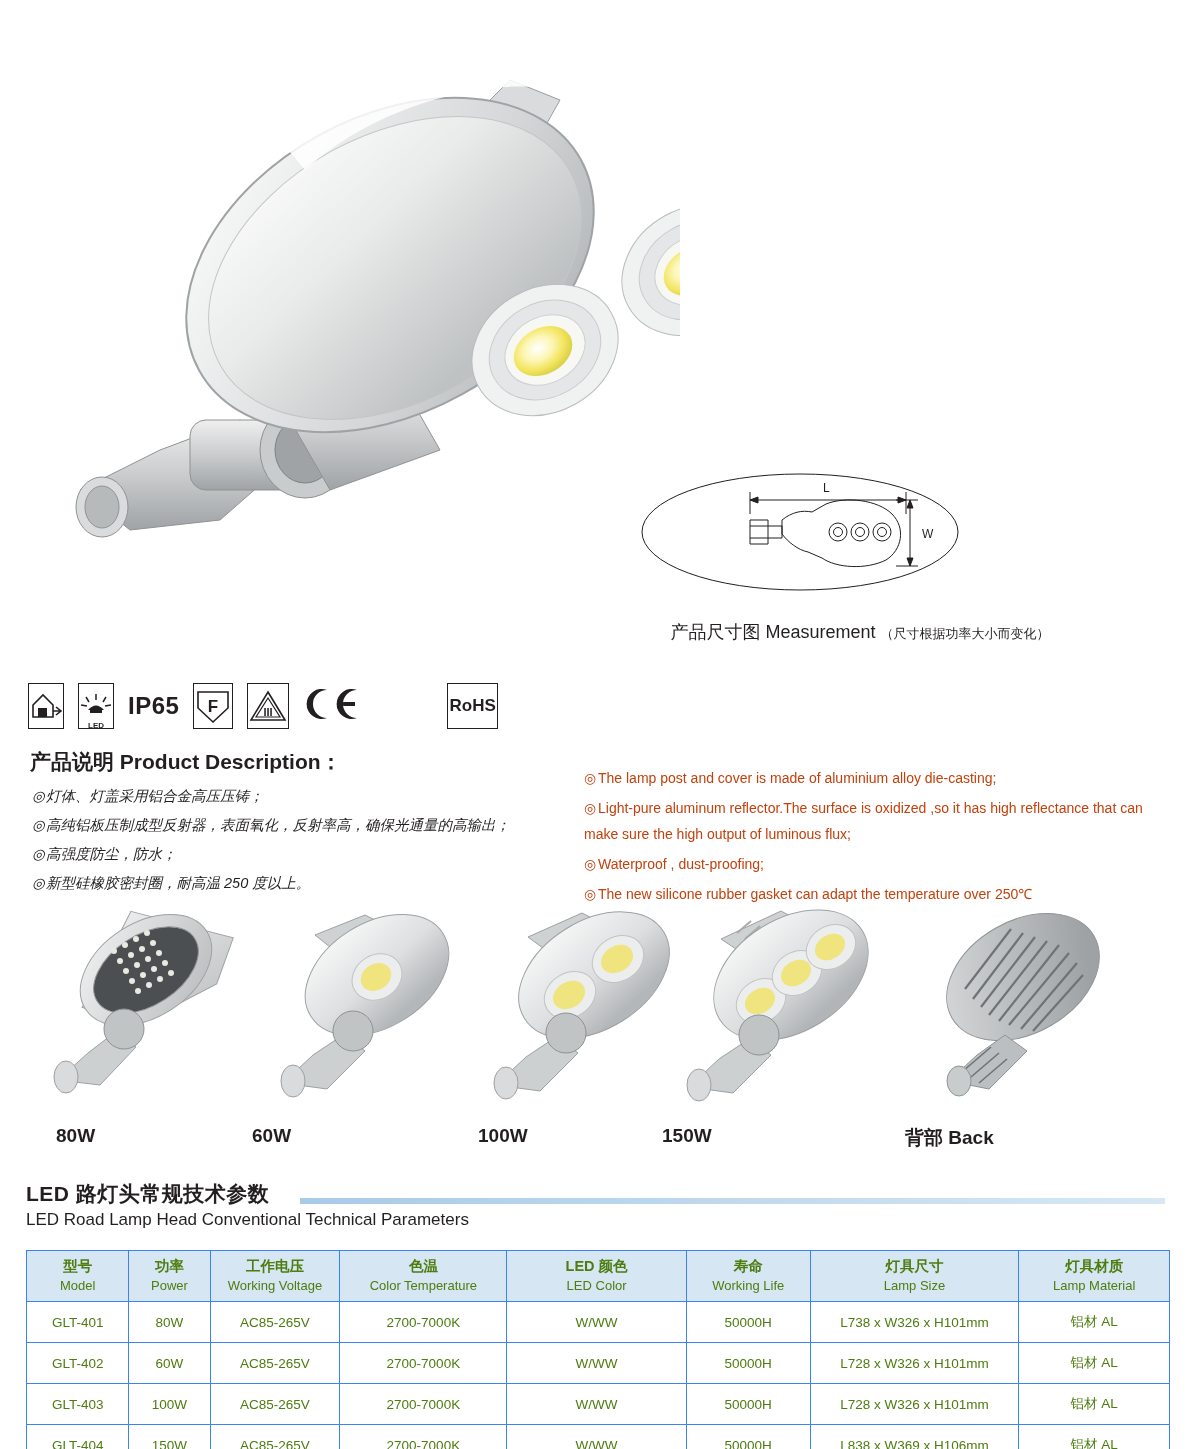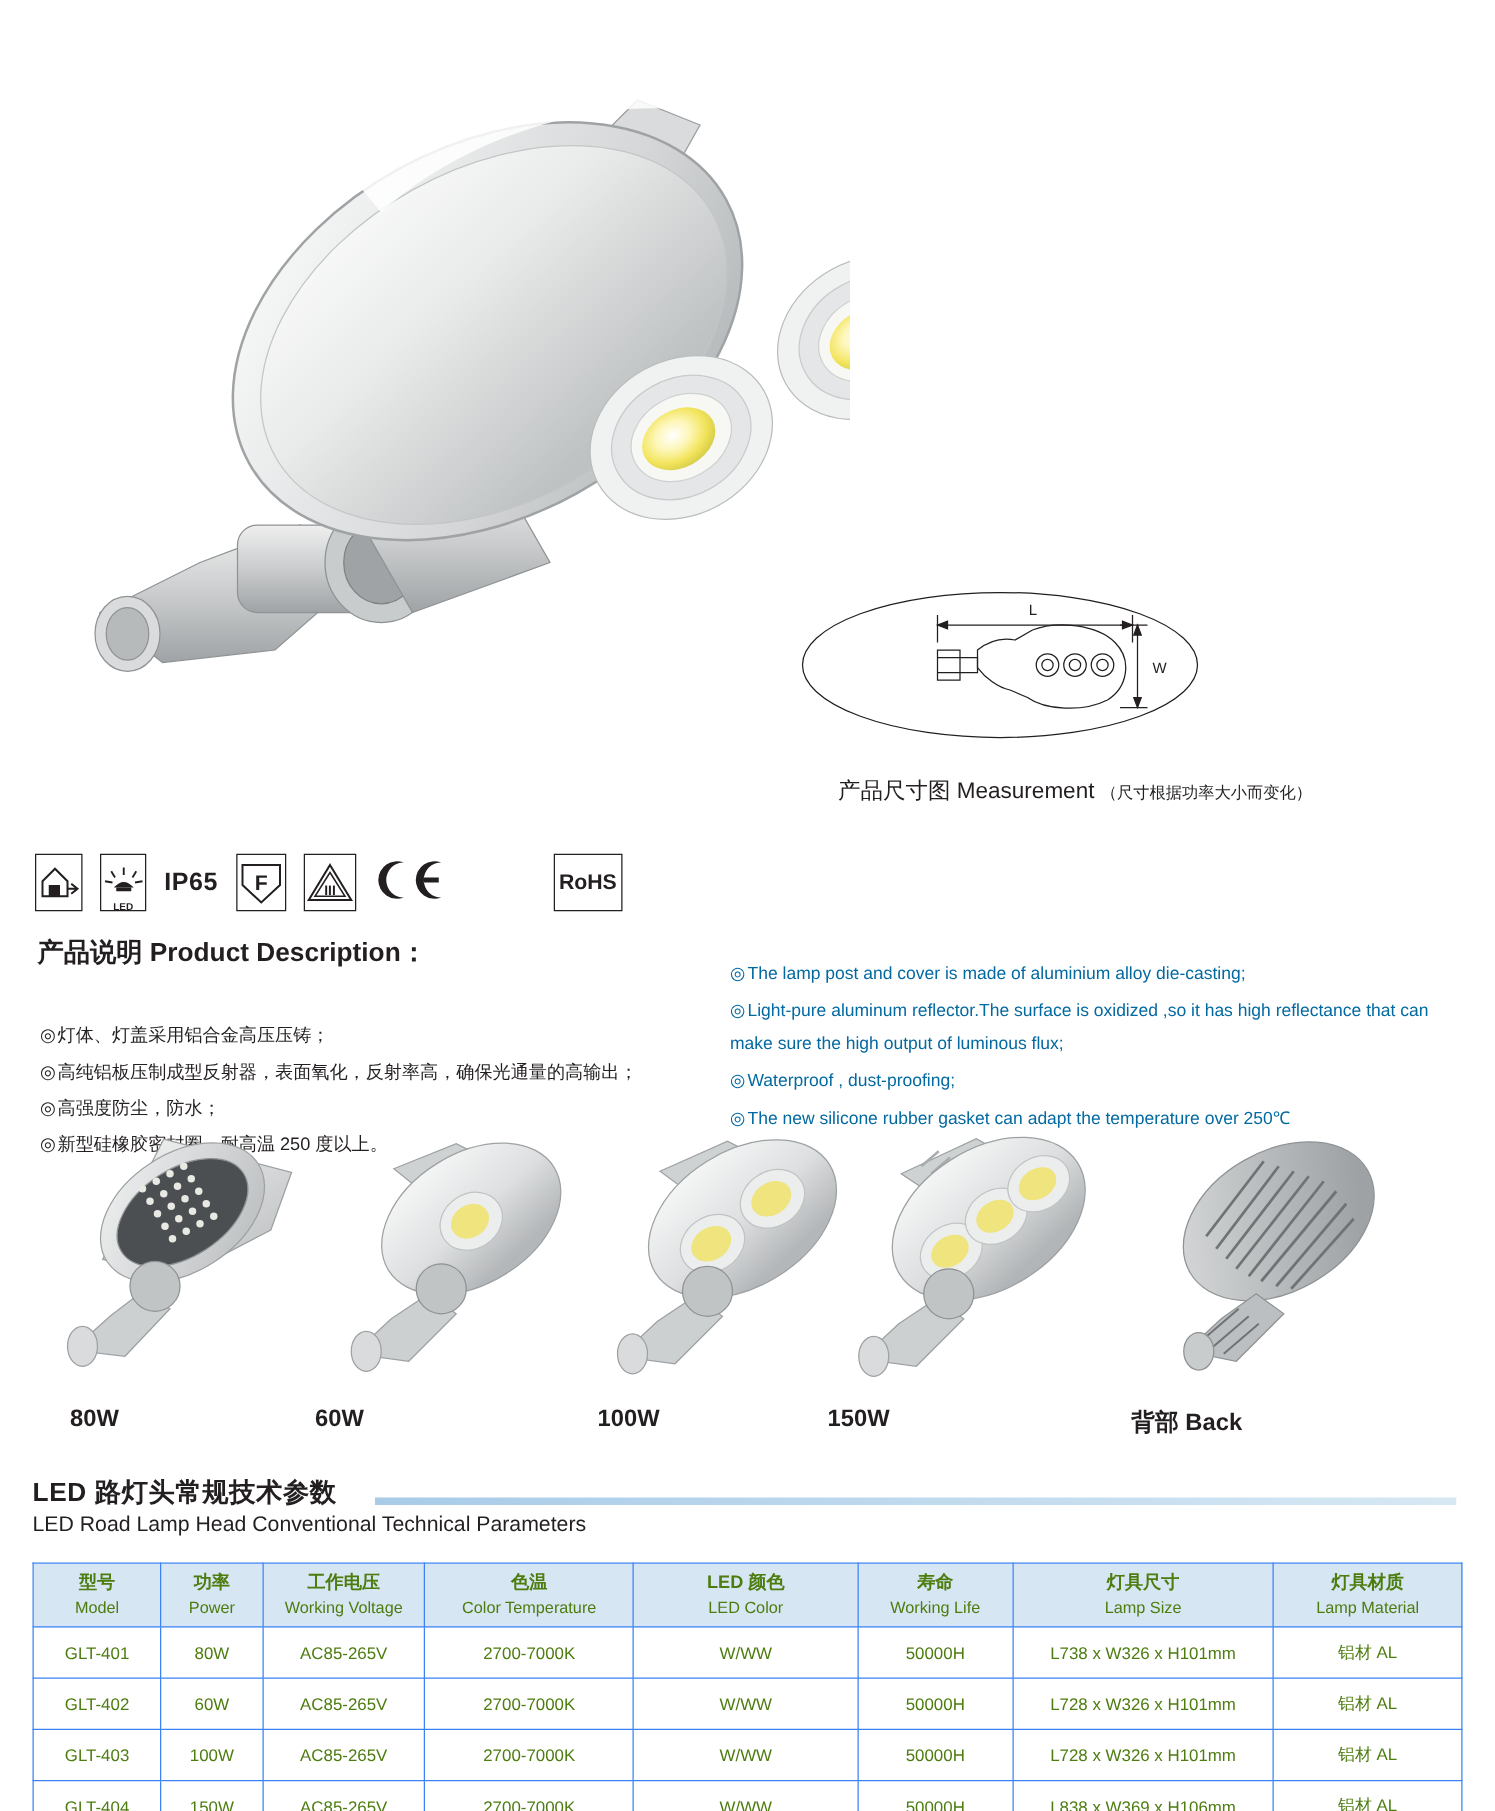--- a/index.html
+++ b/index.html
@@ -22,27 +22,27 @@
   .measure-caption{
     position:absolute;left:560px;top:620px;width:600px;
     font-size:18px;color:#231f20;text-align:center;
   }
   .measure-caption .cn{font-weight:normal;}
   .measure-caption .small{font-size:13px;}
 
   
   .certs{position:absolute;left:28px;top:678px;width:470px;height:56px;display:flex;align-items:center;gap:14px;}
   .cert-box{width:44px;height:44px;border:1.6px solid #231f20;display:flex;align-items:center;justify-content:center;position:relative;background:#fff;}
-  .cert-text{font-size:20px;font-weight:bold;letter-spacing:.5px;}
+  .cert-text{font-size:24px;font-weight:bold;letter-spacing:.5px;}
   .cert-label{position:absolute;bottom:-2px;left:0;right:0;text-align:center;font-size:8px;font-weight:bold;margin-top:28px;}
 
   
   .desc-title{position:absolute;left:30px;top:748px;font-size:21px;font-weight:bold;}
-  .desc-cn{position:absolute;left:32px;top:815px;width:520px;font-size:14.5px;line-height:29px;}
-  .desc-en{position:absolute;left:584px;top:765px;width:580px;font-size:14px;line-height:26px;color:#0369a1;}
+  .desc-cn{position:absolute;left:32px;top:782px;width:520px;font-size:14.5px;line-height:29px;font-style:italic;}
+  .desc-en{position:absolute;left:584px;top:765px;width:580px;font-size:14px;line-height:26px;color:#c2410c;}
   .desc-en p{margin:0 0 4px 0;}
   .bullet{display:inline-block;width:14px;}
 
   
   .prod-row{position:absolute;left:0;top:905px;width:1196px;height:250px;}
   .prod{position:absolute;top:0;width:230px;height:210px;}
   .prod-cap{position:absolute;top:1125px;font-size:19px;font-weight:bold;color:#231f20;text-align:left;}
 
   
   .param-title{position:absolute;left:26px;top:1180px;width:1150px;}

